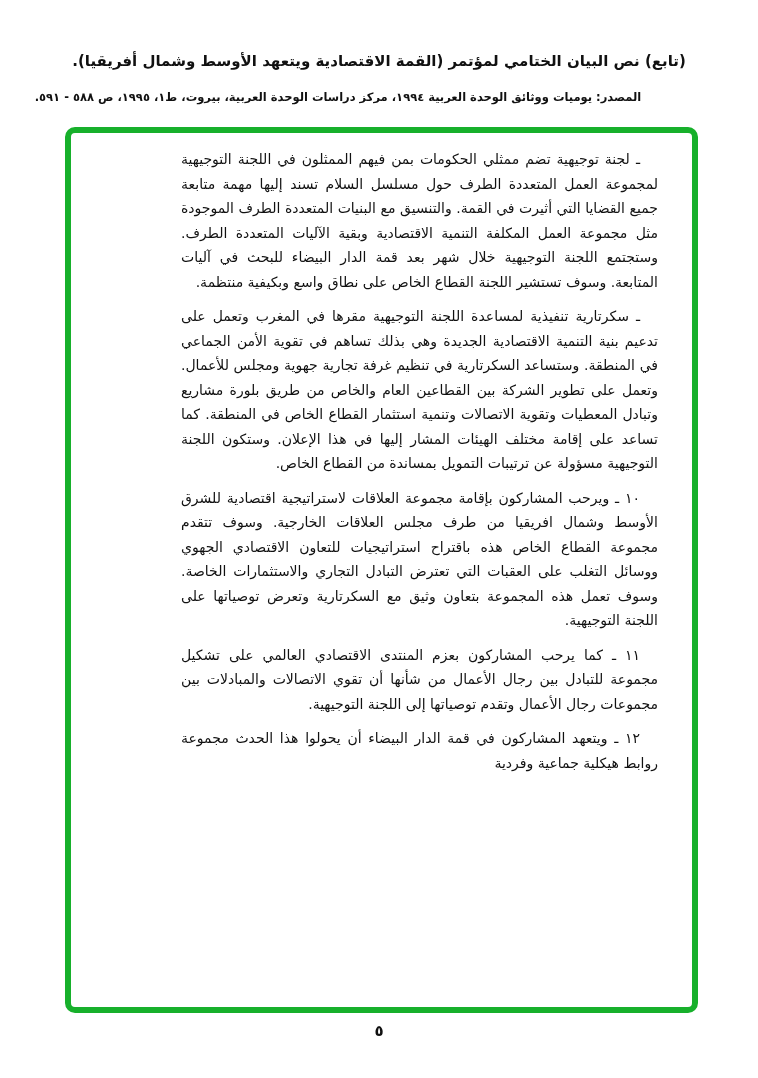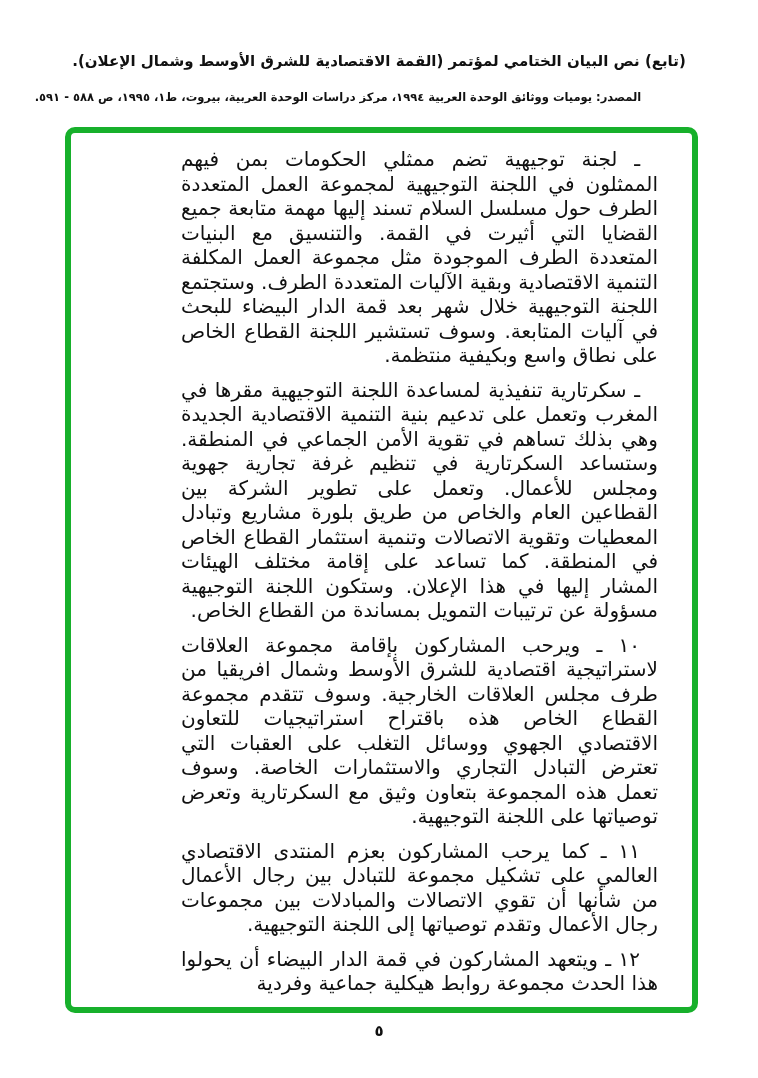--- a/index.html
+++ b/index.html
@@ -46,21 +46,21 @@
     border-radius: 10px;
     background: #ffffff;
   }
   .doc-text {
     position: absolute;
     top: 14px;
     right: 34px;
     left: 110px;
     direction: rtl;
     text-align: justify;
-    font-size: 20px;
+    font-size: 14px;
     line-height: 24.5px;
   }
   .doc-text p {
     margin: 0 0 10px 0;
     text-indent: 18px;
   }
   .doc-text p:last-child {
     margin-bottom: 16px;
   }
   .page-number {
@@ -70,21 +70,21 @@
     width: 758px;
     text-align: center;
     direction: rtl;
     font-weight: bold;
     font-size: 15px;
   }
 </style>
 </head>
 <body>
 
-<div class="header-title">(تابع) نص البيان الختامي لمؤتمر (القمة الاقتصادية للشرق الأوسط وشمال الإعلان).</div>
+<div class="header-title">(تابع) نص البيان الختامي لمؤتمر (القمة الاقتصادية ويتعهد الأوسط وشمال أفريقيا).</div>
 
 <div class="header-source">المصدر: يوميات ووثائق الوحدة العربية ١٩٩٤، مركز دراسات الوحدة العربية، بيروت، ط١، ١٩٩٥، ص ٥٨٨ - ٥٩١.</div>
 
 <div class="doc-box">
   <div class="doc-text">
     <p>ـ لجنة توجيهية تضم ممثلي الحكومات بمن فيهم الممثلون في اللجنة التوجيهية لمجموعة العمل المتعددة الطرف حول مسلسل السلام تسند إليها مهمة متابعة جميع القضايا التي أثيرت في القمة. والتنسيق مع البنيات المتعددة الطرف الموجودة مثل مجموعة العمل المكلفة التنمية الاقتصادية وبقية الآليات المتعددة الطرف. وستجتمع اللجنة التوجيهية خلال شهر بعد قمة الدار البيضاء للبحث في آليات المتابعة. وسوف تستشير اللجنة القطاع الخاص على نطاق واسع وبكيفية منتظمة.</p>
     <p>ـ سكرتارية تنفيذية لمساعدة اللجنة التوجيهية مقرها في المغرب وتعمل على تدعيم بنية التنمية الاقتصادية الجديدة وهي بذلك تساهم في تقوية الأمن الجماعي في المنطقة. وستساعد السكرتارية في تنظيم غرفة تجارية جهوية ومجلس للأعمال. وتعمل على تطوير الشركة بين القطاعين العام والخاص من طريق بلورة مشاريع وتبادل المعطيات وتقوية الاتصالات وتنمية استثمار القطاع الخاص في المنطقة. كما تساعد على إقامة مختلف الهيئات المشار إليها في هذا الإعلان. وستكون اللجنة التوجيهية مسؤولة عن ترتيبات التمويل بمساندة من القطاع الخاص.</p>
     <p>١٠ ـ ويرحب المشاركون بإقامة مجموعة العلاقات لاستراتيجية اقتصادية للشرق الأوسط وشمال افريقيا من طرف مجلس العلاقات الخارجية. وسوف تتقدم مجموعة القطاع الخاص هذه باقتراح استراتيجيات للتعاون الاقتصادي الجهوي ووسائل التغلب على العقبات التي تعترض التبادل التجاري والاستثمارات الخاصة. وسوف تعمل هذه المجموعة بتعاون وثيق مع السكرتارية وتعرض توصياتها على اللجنة التوجيهية.</p>
     <p>١١ ـ كما يرحب المشاركون بعزم المنتدى الاقتصادي العالمي على تشكيل مجموعة للتبادل بين رجال الأعمال من شأنها أن تقوي الاتصالات والمبادلات بين مجموعات رجال الأعمال وتقدم توصياتها إلى اللجنة التوجيهية.</p>
     <p>١٢ ـ ويتعهد المشاركون في قمة الدار البيضاء أن يحولوا هذا الحدث مجموعة روابط هيكلية جماعية وفردية</p>

